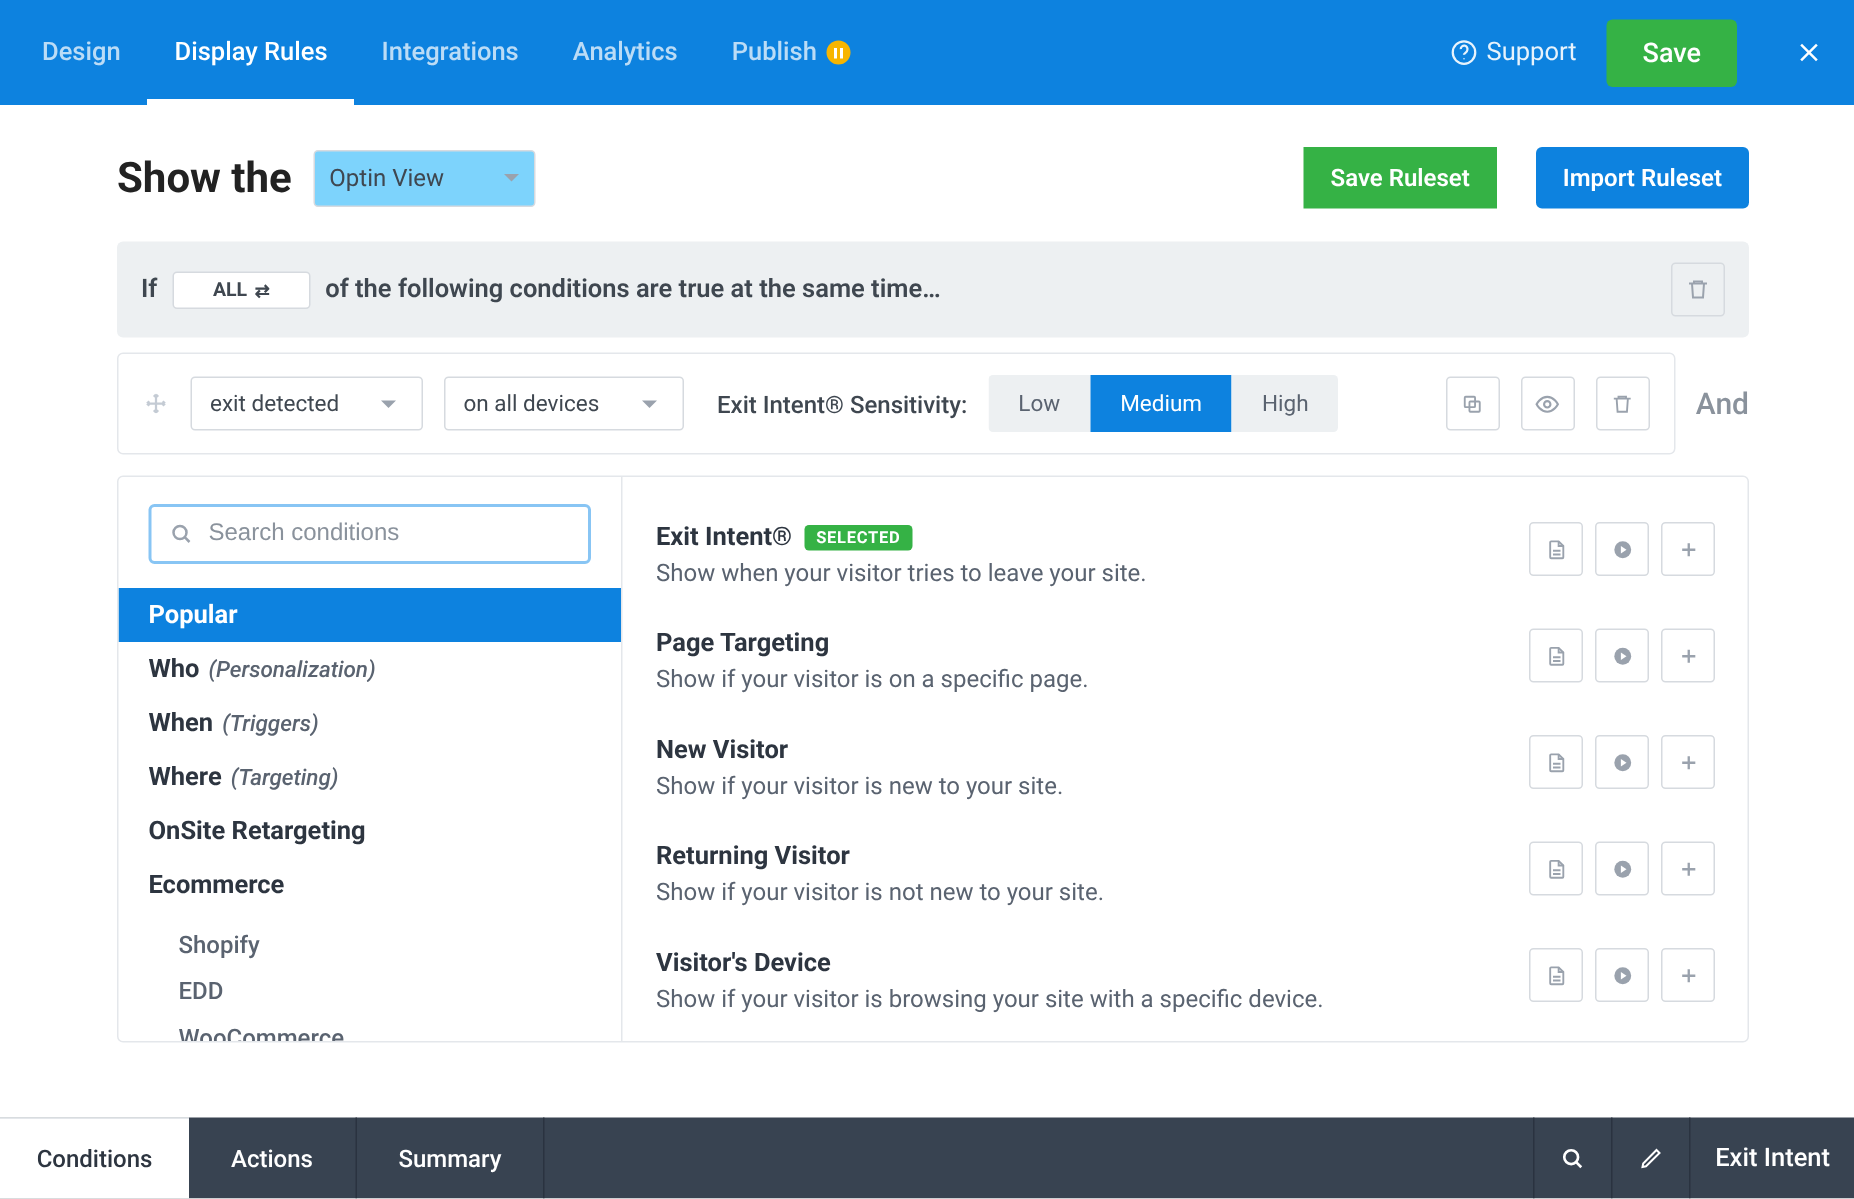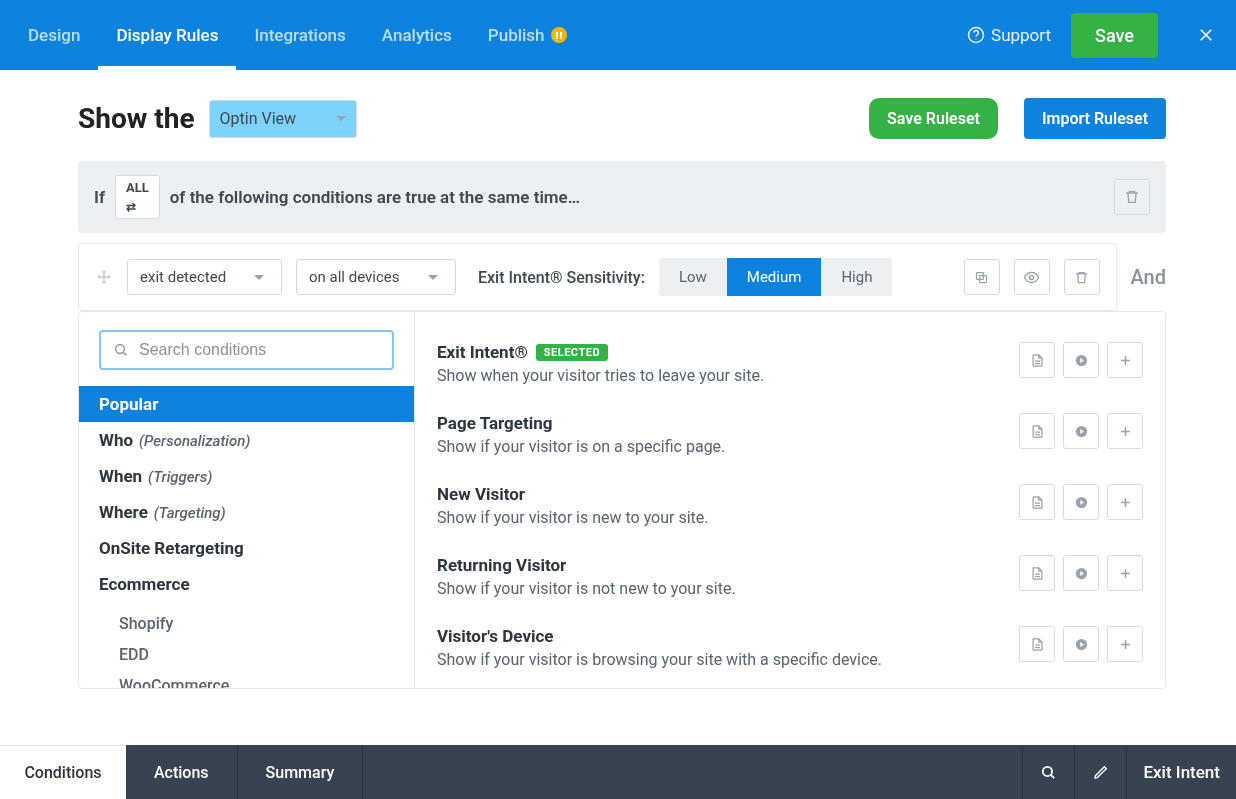--- a/index.html
+++ b/index.html
@@ -119,21 +119,21 @@
   }
   .select-caret {
     border-left:5px solid transparent;
     border-right:5px solid transparent;
     border-top:5px solid #9aa2ad;
   }
   .title-spacer { flex:1; }
   .green-btn {
     background:#35b245;
     color:#fff;
-    border-radius:10px;
+    border-radius:0;
     padding:11px 18px;
     font-size:16px;
     font-weight:600;
   }
   .blue-btn {
     background:#0d82df;
     color:#fff;
     border-radius:4px;
     padding:11px 18px;
     font-size:16px;
@@ -150,28 +150,27 @@
     align-items:center;
     gap: 10px;
     font-size:17px;
     color:#3f4750;
     font-weight:600;
   }
   .rule-chip {
     border:1px solid #d6dadf;
     background:#fff;
     border-radius:3px;
-    padding:4px 10px;
+    padding:4px 26px;
     font-size:13px;
     font-weight:700;
     color:#3f4750;
     display:flex;
-    align-items:flex-start;
+    align-items:flex-end;
     gap:5px;
-    flex-direction:column;
   }
   .rule-chip .swap { font-size:12px; color:#3f4750; }
   .rule-spacer { flex:1; }
   .rule-trash {
     border:1px solid #d6dadf;
     border-radius:3px;
     width:36px;height:36px;
     display:flex;align-items:center;justify-content:center;
     color:#9aa2ad;
   }
@@ -237,20 +236,21 @@
     color:#9aa2ad;
   }
   .and-label {
     color:#8a929c;
     font-size:20px;
     font-weight:500;
   }
 
   
   .panel-wrap {
+    margin-top:14px;
     border:1px solid #e4e7eb;
     border-radius:4px;
     display:flex;
     background:#fff;
     height: 378px;
   }
   .panel-left {
     width:336px;
     border-right:1px solid #e4e7eb;
     padding-top:18px;

